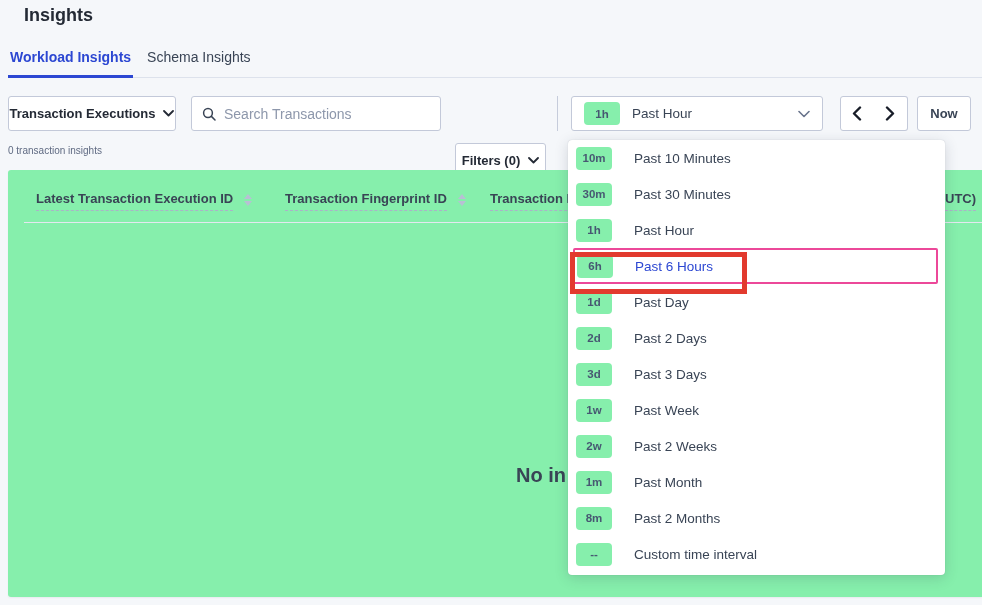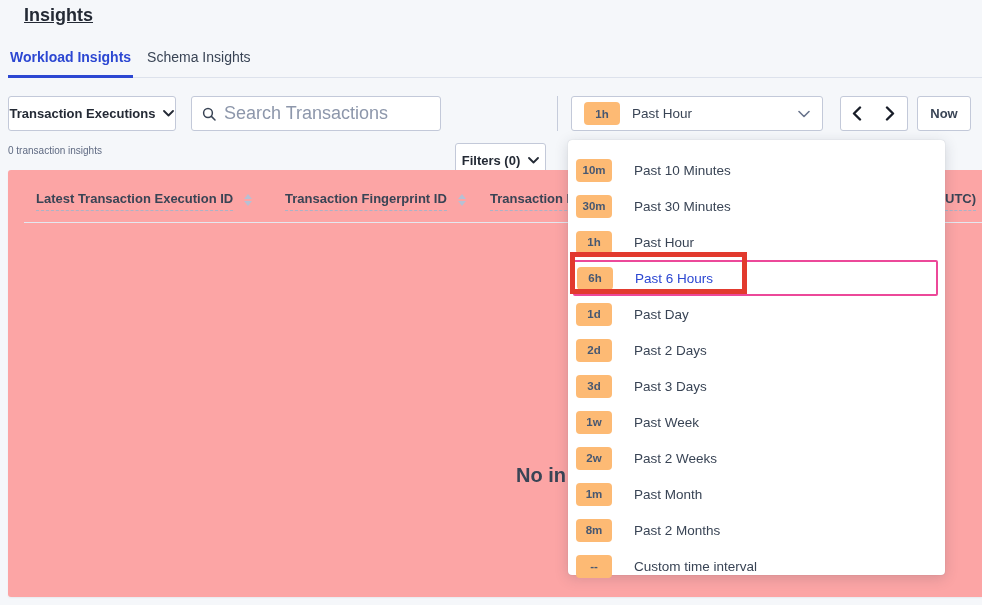--- a/index.html
+++ b/index.html
@@ -1,66 +1,66 @@
 <!DOCTYPE html>
 <html><head>
 <meta charset="utf-8">
 <style>
   * { margin:0; padding:0; box-sizing:border-box; }
   html,body { width:982px; height:605px; }
   body { font-family:"Liberation Sans", sans-serif; background:#f5f7fa; position:relative; overflow:hidden; }
   .app { position:absolute; inset:0; }
 
-  .page-title { position:absolute; top:5px; left:24px; font-size:18px; font-weight:700; color:#242a35;text-decoration:underline; }
+  .page-title { position:absolute; top:5px; left:24px; font-size:18px; font-weight:700; color:#242a35; }
 
   .tabbar { position:absolute; top:40px; left:8px; right:0; height:38px; border-bottom:1px solid #dde2ec; display:flex; gap:12px; align-items:flex-end; }
   .tab { position:relative; font-size:14px; color:#394455; padding:8px 2px 12px; cursor:pointer; }
   .tab.active { color:#2c47d2; font-weight:700; }
   .tab.active::after { content:""; position:absolute; left:0; right:0; bottom:-1px; height:3px; background:#2c47d2; }
 
   .toolbar { position:absolute; top:96px; left:0; right:12px; height:35px; }
   .btn { position:absolute; height:35px; background:#fff; border:1px solid #c3c9d9; border-radius:3px;
          display:flex; align-items:center; justify-content:center; gap:8px; font-family:inherit;
          font-size:13px; font-weight:700; color:#242a35; cursor:pointer; }
   .btn-type { left:8px; width:168px; }
   .searchbox { position:absolute; left:191px; width:250px; height:35px; background:#fff; border:1px solid #c3c9d9; border-radius:3px; display:flex; align-items:center; padding:0 10px; gap:8px; }
-  .searchbox input { border:none; outline:none; flex:1; font-family:inherit; font-size:18px; color:#394455; background:transparent; }
+  .searchbox input { border:none; outline:none; flex:1; font-family:inherit; font-size:14px; color:#394455; background:transparent; }
   .searchbox input::placeholder { color:#8d97ab; }
   .btn-filters { left:455px; width:91px;margin-top:47px; }
   .toolbar-divider { position:absolute; left:557px; top:0; height:35px; width:1px; background:#c6ccdb; }
 
   .time-trigger { position:absolute; left:571px; width:252px; height:35px; background:#fff; border:1px solid #c3c9d9; border-radius:3px; display:flex; align-items:center; padding:0 12px; gap:12px; font-family:inherit; font-size:13.5px; color:#394455; cursor:pointer; }
   .time-trigger .chev { margin-left:auto; }
 
-  .badge { display:inline-flex; align-items:center; justify-content:center; min-width:36px; height:23px; padding:0 6px; background:#fdba74; border-radius:4px; font-size:11.5px; font-weight:700; color:#475872; }
+  .badge { display:inline-flex; align-items:center; justify-content:center; min-width:36px; height:23px; padding:0 6px; background:#86efac; border-radius:4px; font-size:11.5px; font-weight:700; color:#475872; }
 
   .btn-prev { left:840px; width:34px; border-top-right-radius:0; border-bottom-right-radius:0; }
   .btn-next { left:873px; width:35px; border-top-left-radius:0; border-bottom-left-radius:0; border-left:none; }
   .btn-now  { left:917px; width:54px; color:#394455; }
 
   .count { position:absolute; top:145px; left:8px; font-size:10px; color:#5f6a82; }
 
-  .card { position:absolute; top:170px; left:8px; right:0; bottom:8px; background:#fca5a5; border-radius:3px 0 0 3px; box-shadow:0 1px 2px rgba(30,40,60,.06); }
+  .card { position:absolute; top:170px; left:8px; right:0; bottom:8px; background:#86efac; border-radius:3px 0 0 3px; box-shadow:0 1px 2px rgba(30,40,60,.06); }
   .thead-rule { position:absolute; top:52px; left:16px; right:0; height:1px; background:#e4e8f0; }
   .th { position:absolute; top:21px; font-size:13px; font-weight:700; color:#394455; white-space:nowrap; cursor:pointer; }
   .th .th-label { border-bottom:1px dashed #aab3c7; padding-bottom:4px; display:inline-block; }
   .th-1 { left:28px; }
   .th-2 { left:277px; }
   .th-3 { left:482px; width:86px; overflow:hidden; }
   .th-4 { left:937px; }
   .sorter { position:absolute; top:24px; display:inline-flex; flex-direction:column; gap:2px; align-items:center; cursor:pointer; }
   .sorter-1 { left:236px; } .sorter-2 { left:450px; }
   .car-up { width:0; height:0; border-left:4px solid transparent; border-right:4px solid transparent; border-bottom:5px solid #b7c0d4; }
   .car-dn { width:0; height:0; border-left:4px solid transparent; border-right:4px solid transparent; border-top:5px solid #b7c0d4; }
 
   .empty-frag { position:absolute; top:294px; font-size:20px; font-weight:700; color:#394455; white-space:nowrap;margin-left:36px; }
   .empty-left { right:416px; }   
   .empty-right { left:937px; }   
 
-  .dropdown { position:absolute; top:140px; left:568px; width:377px; height:435px; background:#fff; border-radius:4px; box-shadow:0 3px 14px rgba(40,50,70,.18), 0 0 1px rgba(40,50,70,.25); padding:12px 0; z-index:10; }
+  .dropdown { position:absolute; top:140px; left:568px; width:377px; height:435px; background:#fff; border-radius:4px; box-shadow:0 3px 14px rgba(40,50,70,.18), 0 0 1px rgba(40,50,70,.25); padding:0 0; z-index:10; }
   .dd-item { height:36px; display:flex; align-items:center; padding-left:8px; font-size:13.5px; color:#394455; cursor:pointer; }
   .dd-item .dd-label { margin-left:22px; }
   .dd-item.selected { margin:0 7px 0 5px; padding-left:2px; border:2px solid #ec4899; border-radius:2px; }
   .dd-item.selected .dd-label { color:#2c47d2; }
 
   .red-box { position:absolute; left:570px; top:252px; width:177px; height:42px; border:5px solid #e23a2e; z-index:20; pointer-events:none; }
 
   .chev svg, .search-ic svg { display:block; }
 </style>
 </head>

